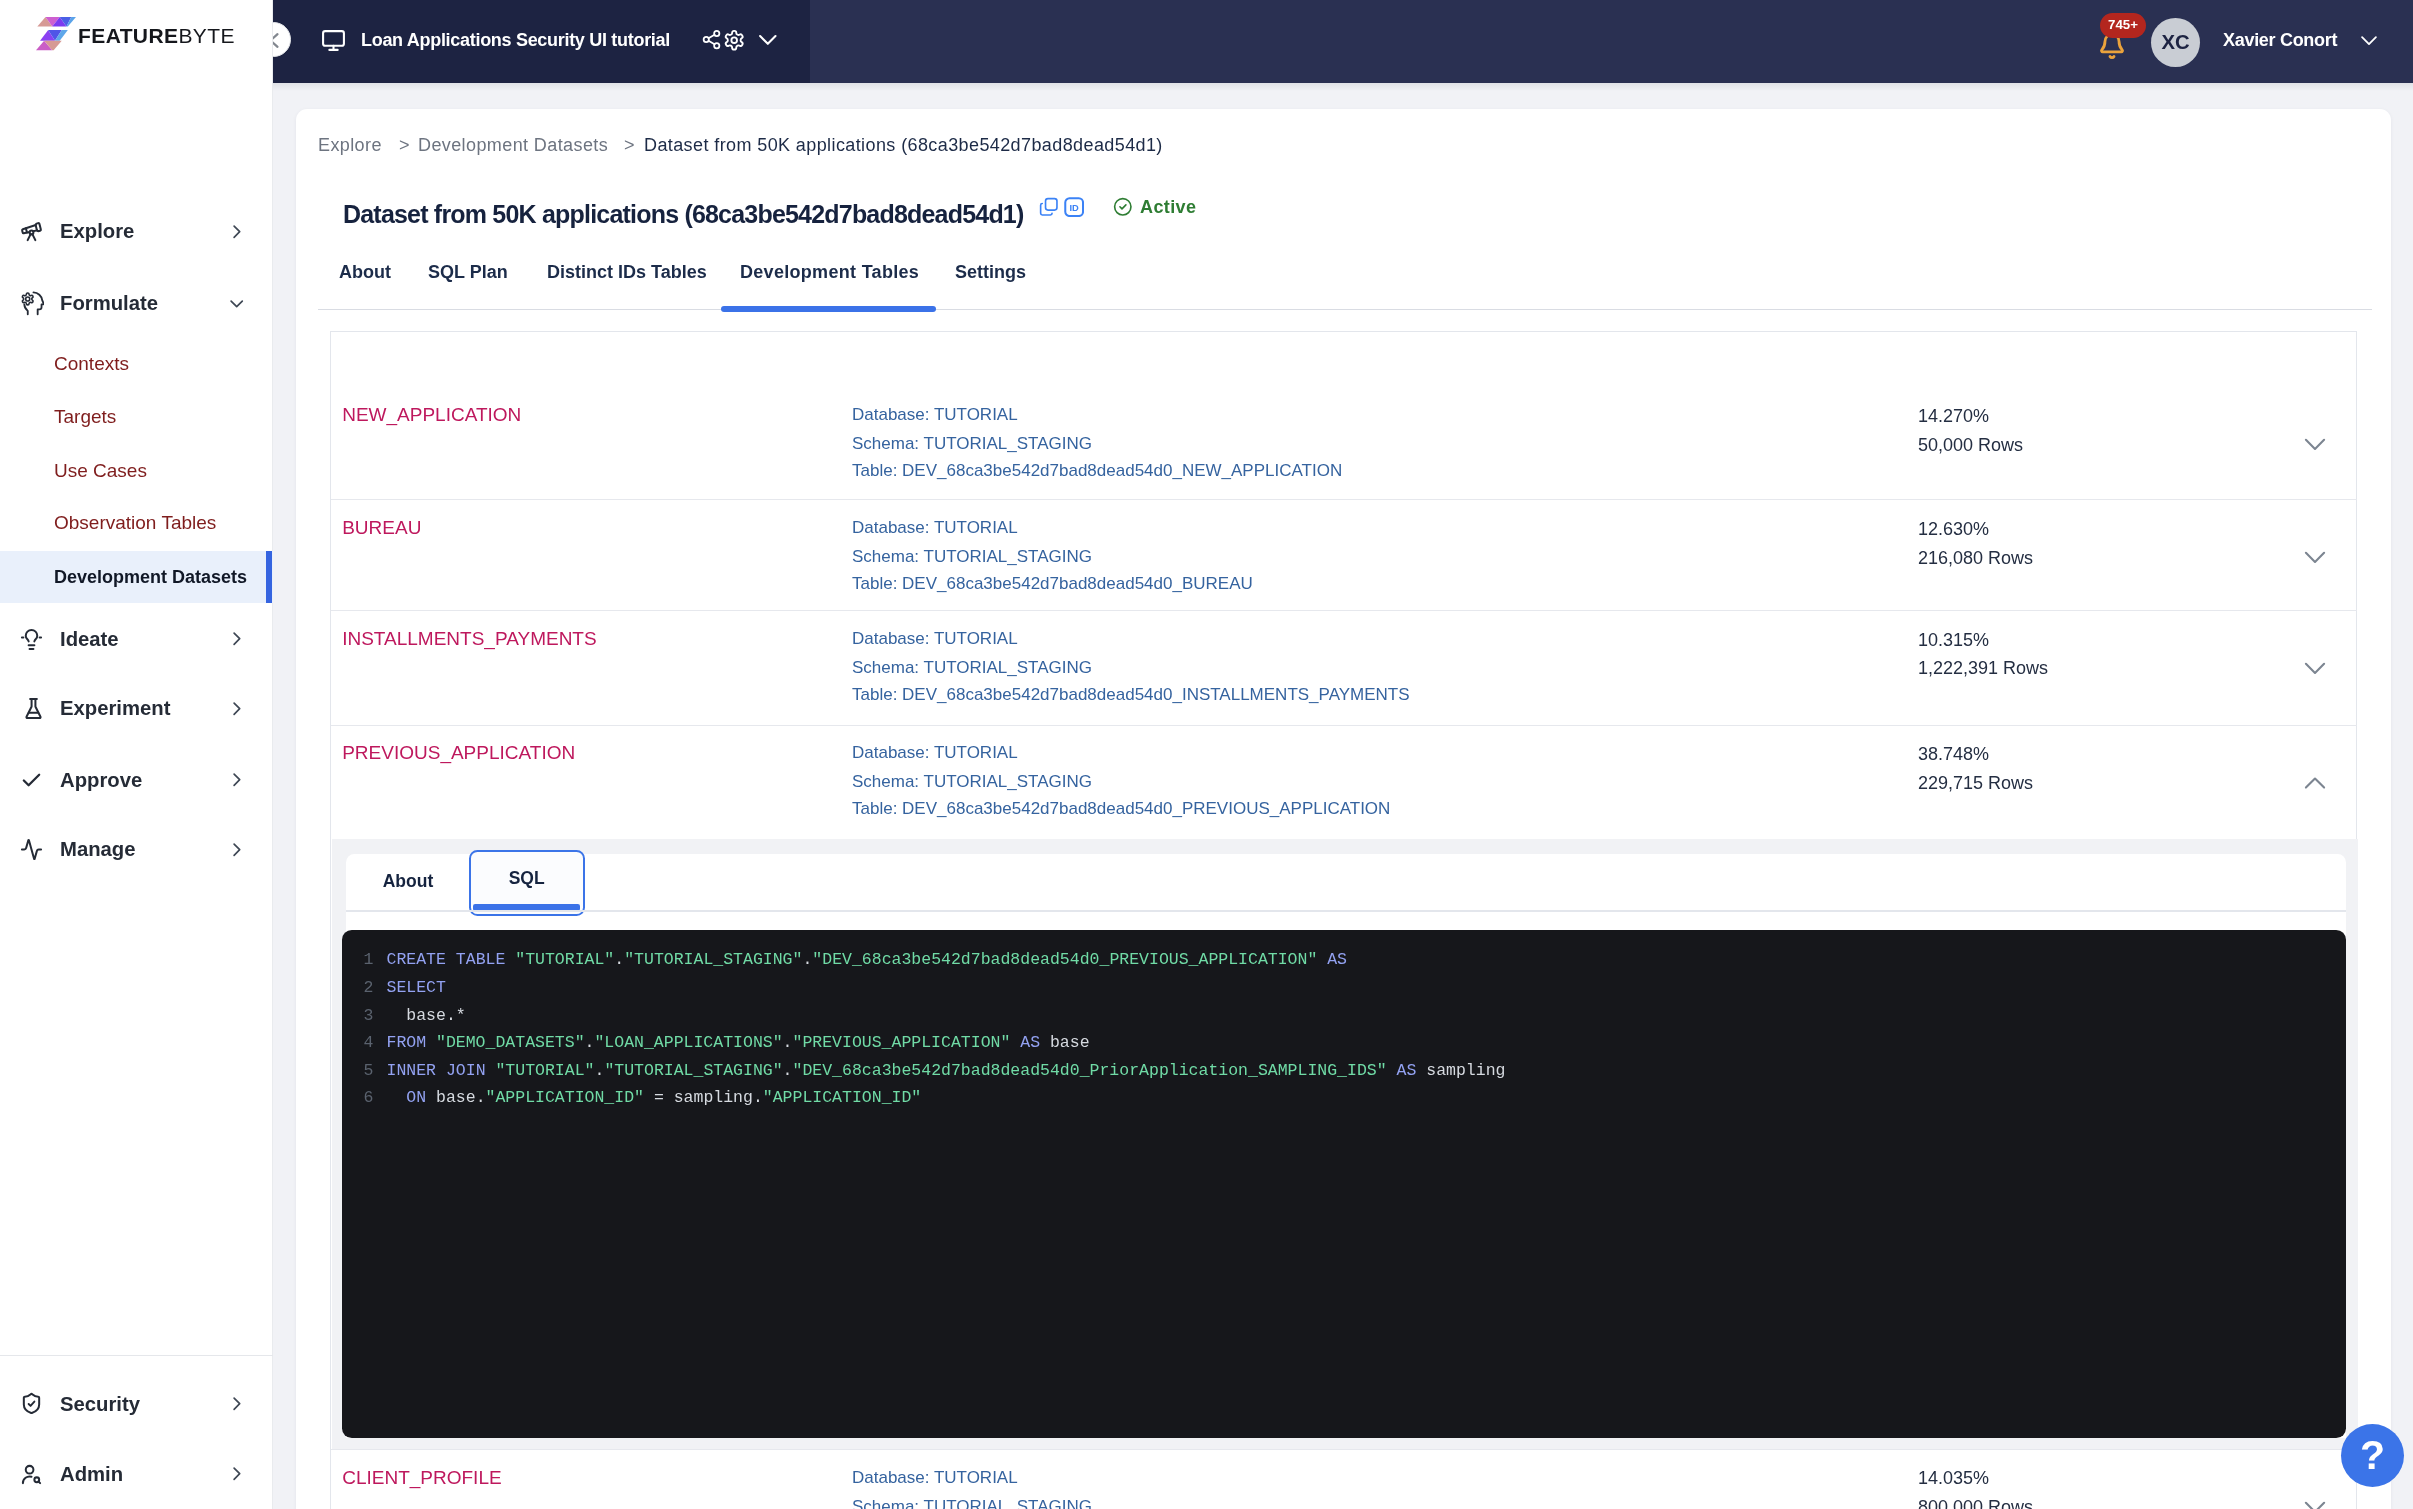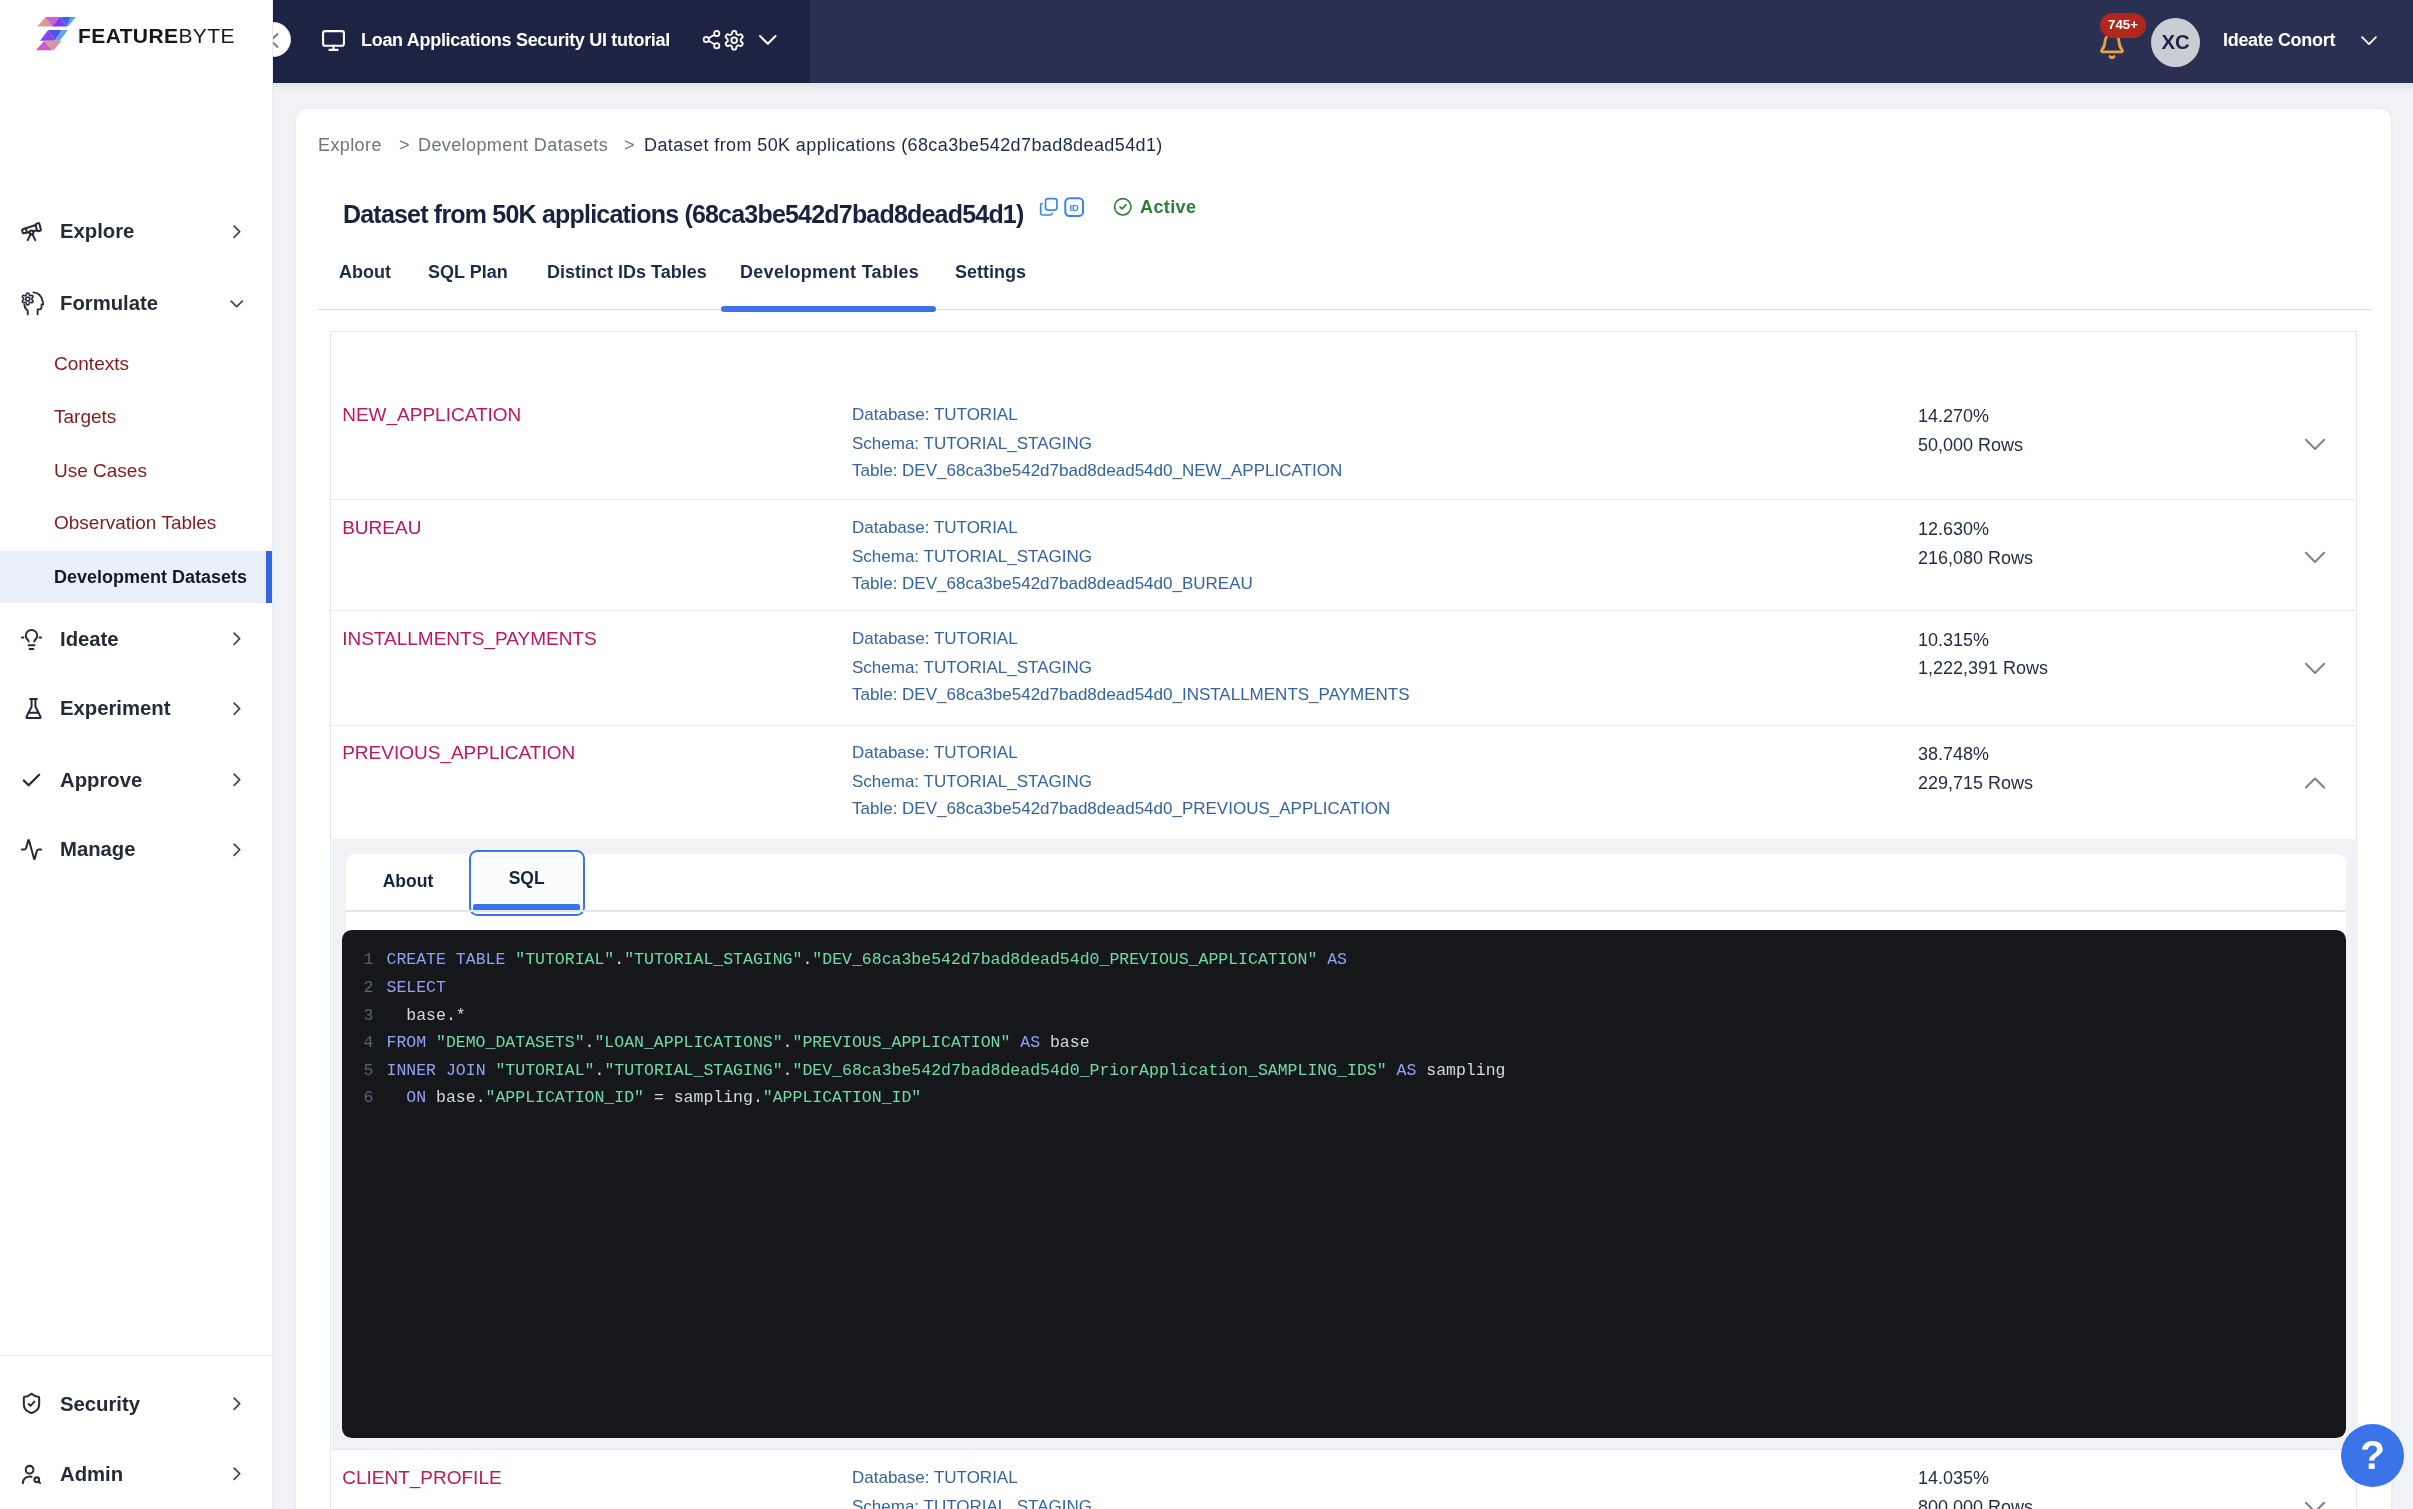--- a/index.html
+++ b/index.html
@@ -99,21 +99,21 @@
       <polyline points="3,3 14,14 25,3"></polyline>
     </svg>
 
   <svg class="abs" style="left:2098px;top:32px" width="28" height="28" viewBox="0 0 24 24" fill="none" stroke="#eba33c" stroke-width="2.4" stroke-linecap="round" stroke-linejoin="round">
       <path d="M10.268 21a2 2 0 0 0 3.464 0"></path>
       <path d="M3.262 15.326A1 1 0 0 0 4 17h16a1 1 0 0 0 .74-1.673C19.41 13.956 18 12.499 18 8A6 6 0 0 0 6 8c0 4.499-1.41 5.956-2.737 7.326"></path>
     </svg>
   <div class="abs" style="left:2100px;top:13.3px;width:46px;height:24.5px;background:#b3261e;border-radius:12.6px;color:#fff;font-size:13.3px;font-weight:700;text-align:center;line-height:24.5px;">745+</div>
 
   <div class="abs" style="left:2151px;top:17.5px;width:49px;height:49px;border-radius:50%;background:#c9cdd4;color:#1d2342;font-size:20.3px;font-weight:700;text-align:center;line-height:49px;">XC</div>
-  <div class="abs tb-text vc" style="left:2223px;top:40px">Ideate Conort</div>
+  <div class="abs tb-text vc" style="left:2223px;top:40px">Xavier Conort</div>
   <svg class="abs" style="left:2360px;top:35px" width="18" height="12" viewBox="0 0 26 17" fill="none" stroke="#fff" stroke-width="2.6" stroke-linecap="round" stroke-linejoin="round">
       <polyline points="3,3 13,13 23,3"></polyline>
     </svg>
 
   <div class="abs" style="left:256px;top:22.4px;width:35px;height:35px;border-radius:50%;background:#fff;border:0.7px solid #e4e6ea;box-shadow:0 0.7px 2.1px rgba(0,0,0,.08);"></div>
   <svg class="abs" style="left:267px;top:32px" width="14" height="17" viewBox="0 0 20 24" fill="none" stroke="#82878f" stroke-width="3.2" stroke-linecap="round" stroke-linejoin="round">
       <polyline points="15,3 5,12 15,21"></polyline>
     </svg>
   <div id="topbar-shadow"></div>
   <div id="sidebar">

